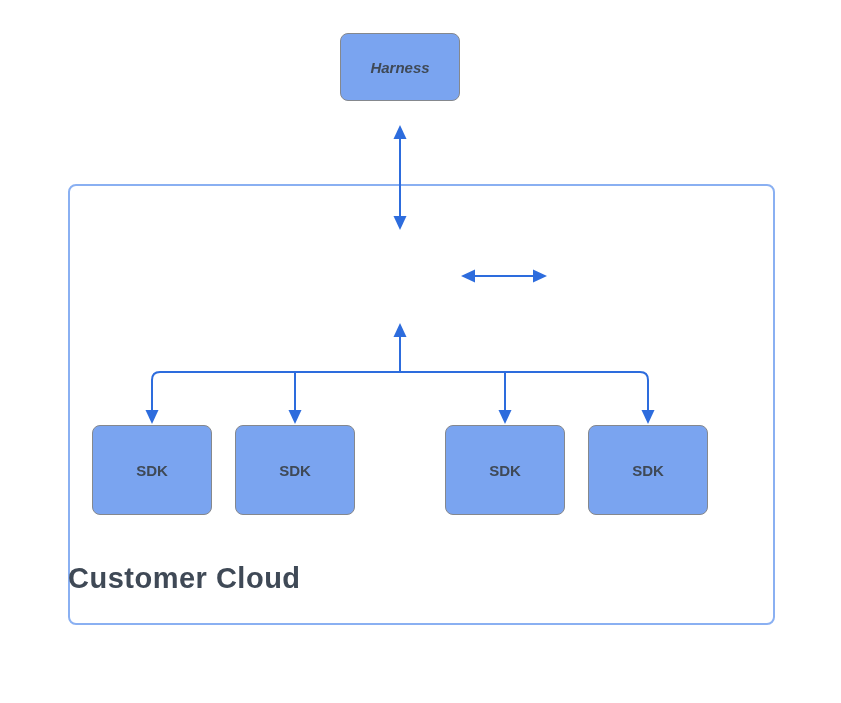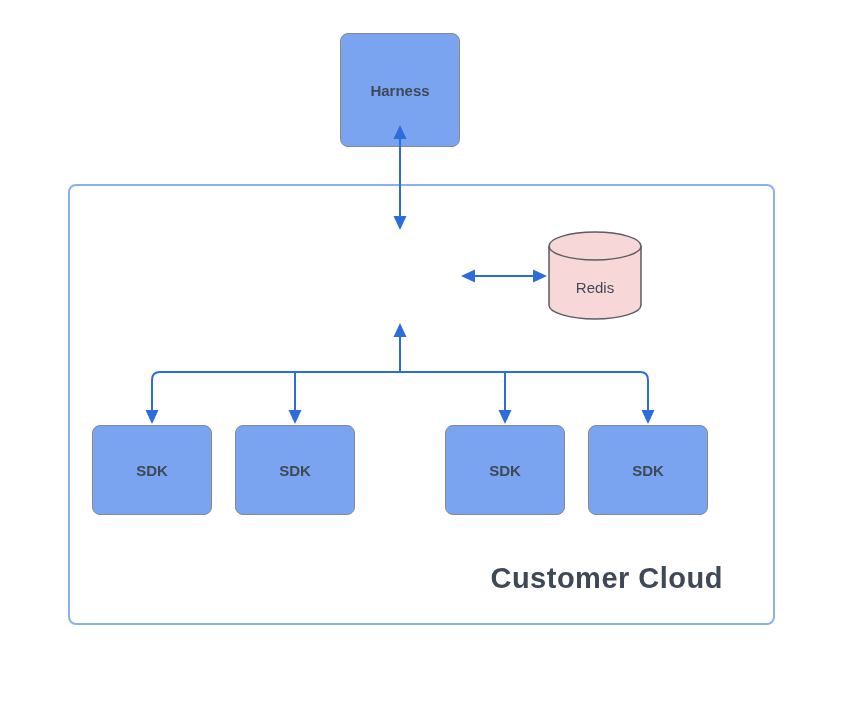--- a/index.html
+++ b/index.html
@@ -19,21 +19,21 @@
   }
   .node.bold { font-weight:bold; }
   .container-box {
     position:absolute; box-sizing:border-box;
     left:68px; top:184px; width:707px; height:441px;
     border:2px solid var(--container-border,#8ab0f2);
     border-radius:8px; background:transparent;
   }
   .container-label {
     position:absolute; left:68px; top:562px; width:655px;
-    text-align:right; font-weight:bold; font-size:29px;
+    text-align:left; font-weight:bold; font-size:29px;
     color:var(--text-color,#3f4956);
     letter-spacing:0.5px;
   }
   .cylinder-wrap {
     position:absolute; left:548px; top:231px; width:94px; height:90px;
   }
   .cylinder-label {
     position:absolute; left:0; top:30px; width:94px; height:52px;
     display:flex; align-items:center; justify-content:center;
     color:var(--text-color,#3f4956); font-size:15px;
@@ -47,32 +47,25 @@
   .cyl-shape { fill:var(--cylinder-fill,#f8d7d8); stroke:var(--cylinder-border,#5a5d62); stroke-width:1.5; }
 </style>
 </head>
 <body>
 
 <div class="canvas">
 
   <div class="container-box"></div>
   <div class="container-label">Customer Cloud</div>
 
-  <div class="node bold" style="left:340px; top:33px; width:120px; height:114px;">
+  <div class="node bold" style="left:340px; top:33px; width:120px; height:68px;font-style:italic;">
     <span>Harness</span>
   </div>
 
 
-  <div class="cylinder-wrap">
-    <svg width="94" height="90" viewBox="0 0 94 90">
-      <path class="cyl-shape" d="M1 15 L1 74 A46 14 0 0 0 93 74 L93 15"></path>
-      <ellipse class="cyl-shape" cx="47" cy="15" rx="46" ry="14"></ellipse>
-    </svg>
-    <div class="cylinder-label">Redis</div>
-  </div>
 
   <div class="node bold" style="left:92px; top:425px; width:120px; height:90px;">
     <span>SDK</span>
   </div>
   <div class="node bold" style="left:235px; top:425px; width:120px; height:90px;">
     <span>SDK</span>
   </div>
   <div class="node bold" style="left:445px; top:425px; width:120px; height:90px;">
     <span>SDK</span>
   </div>

